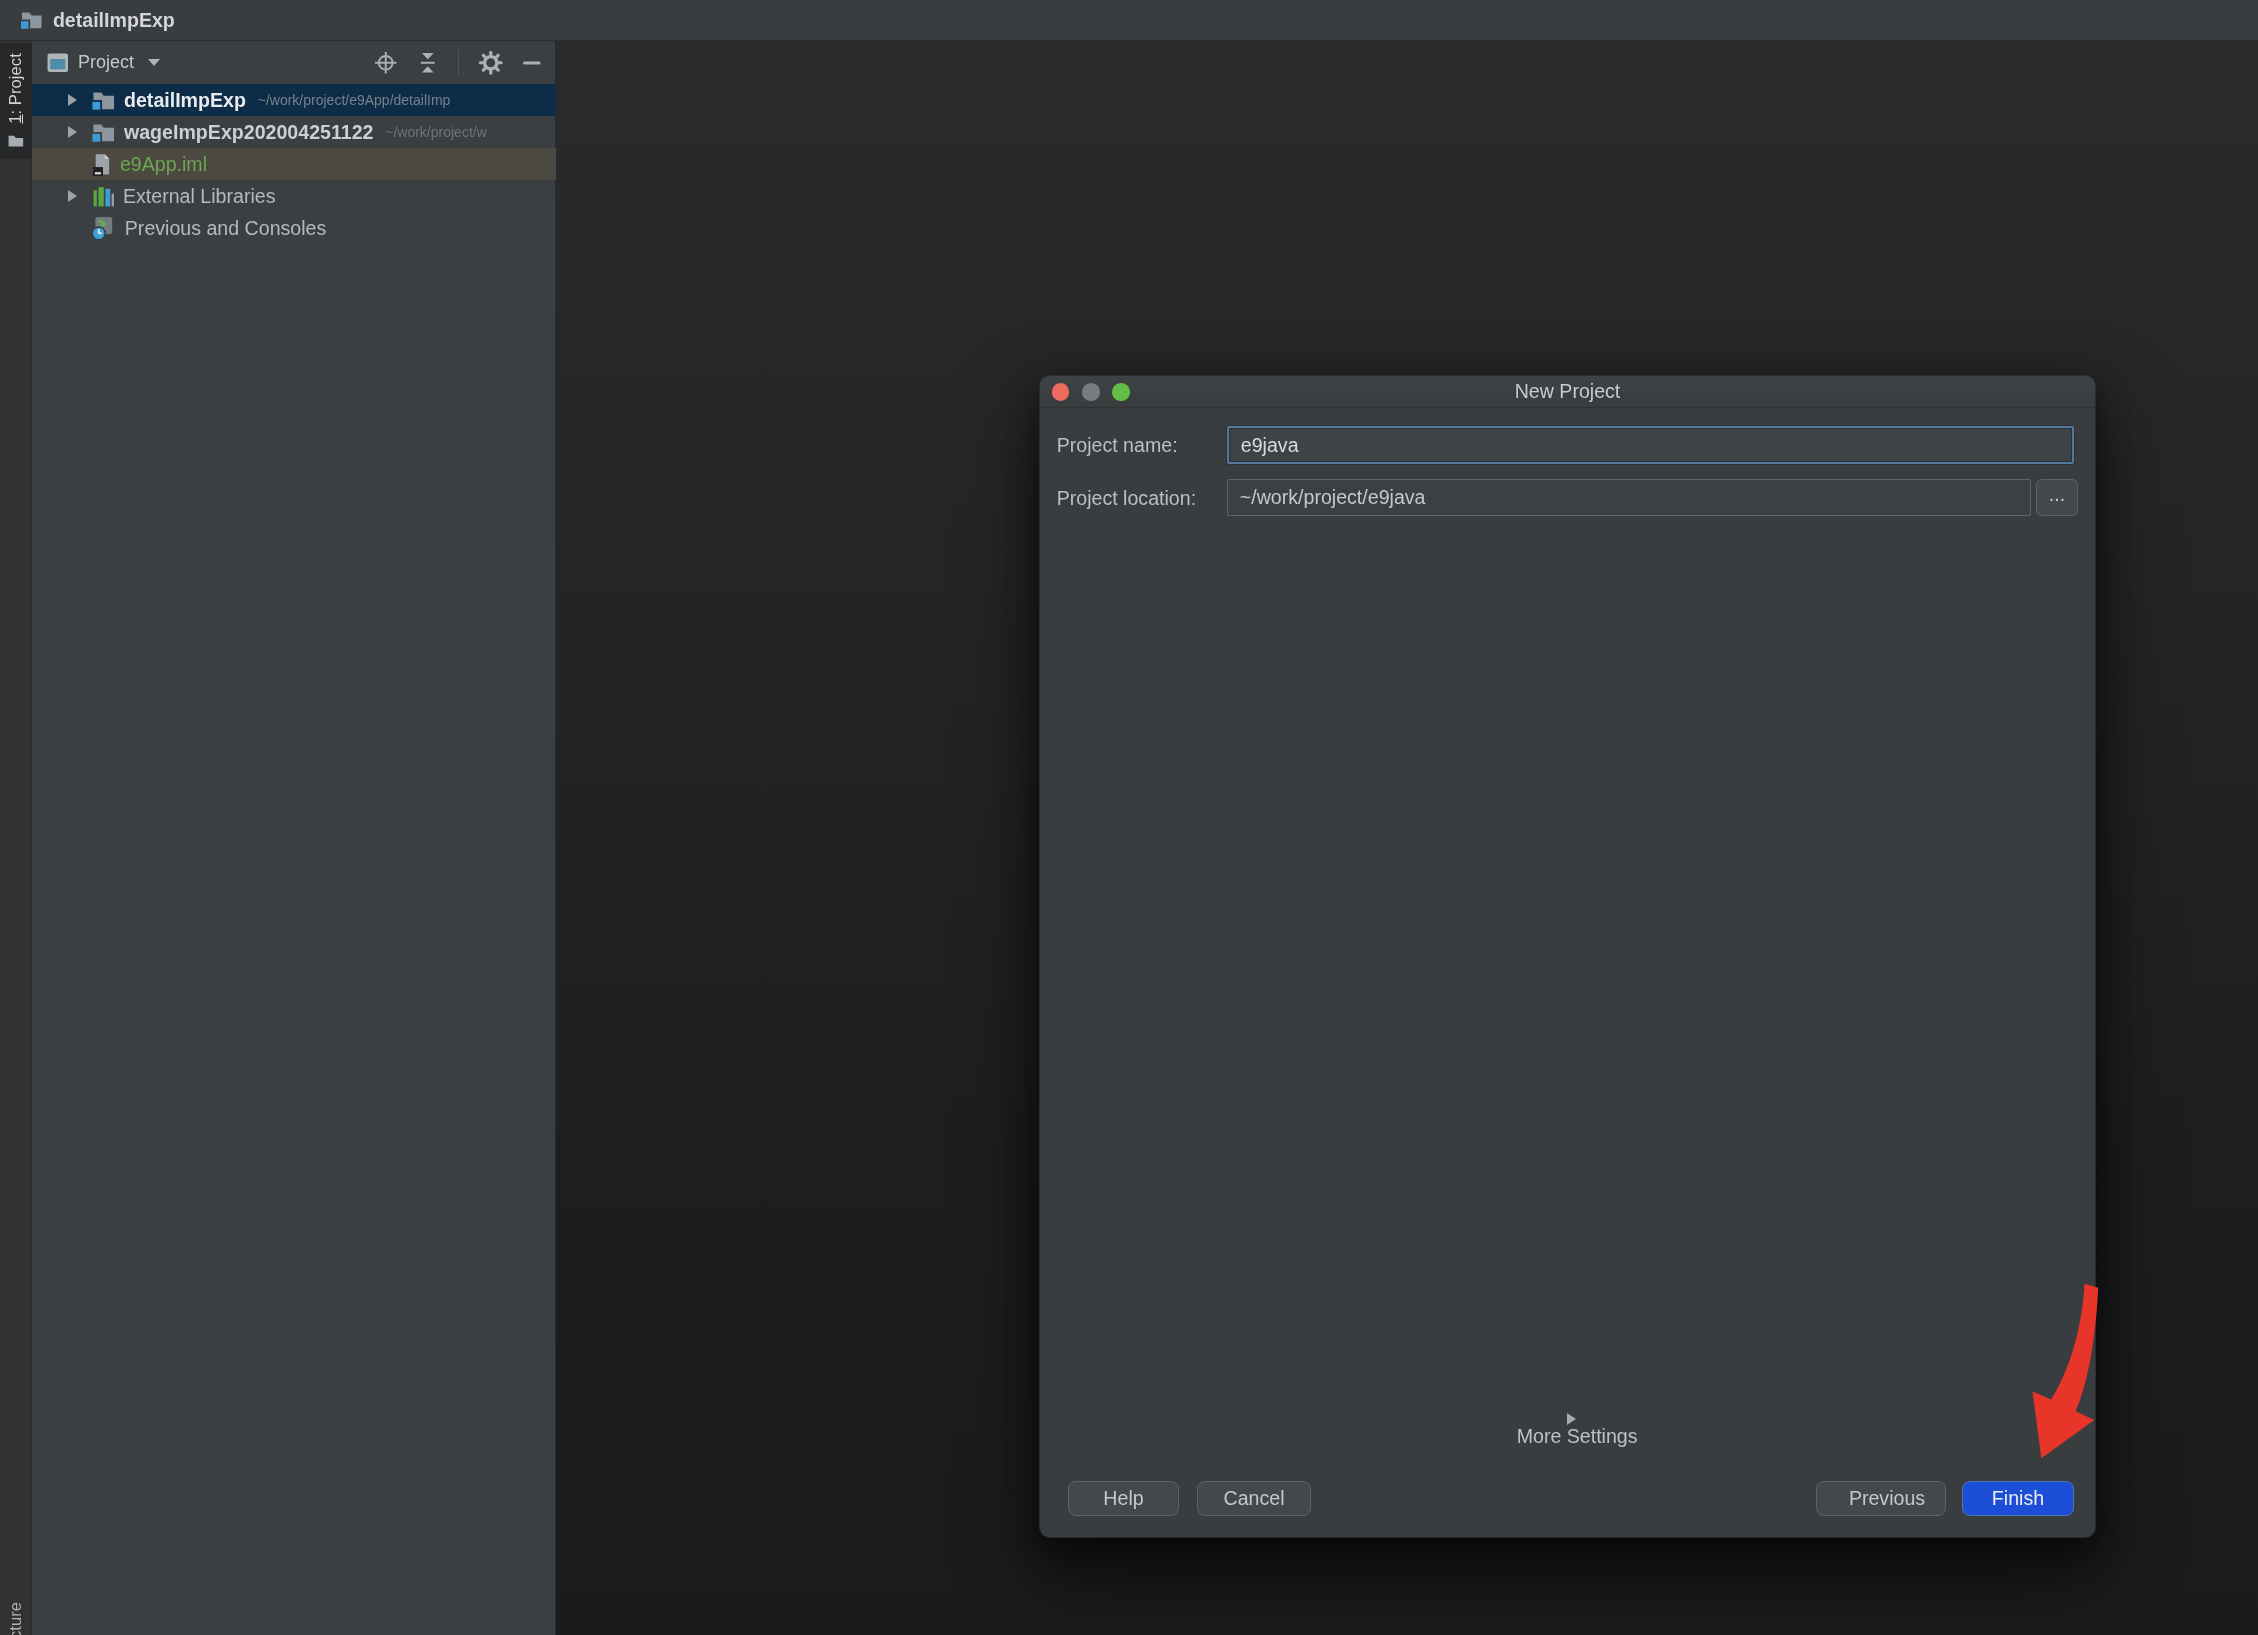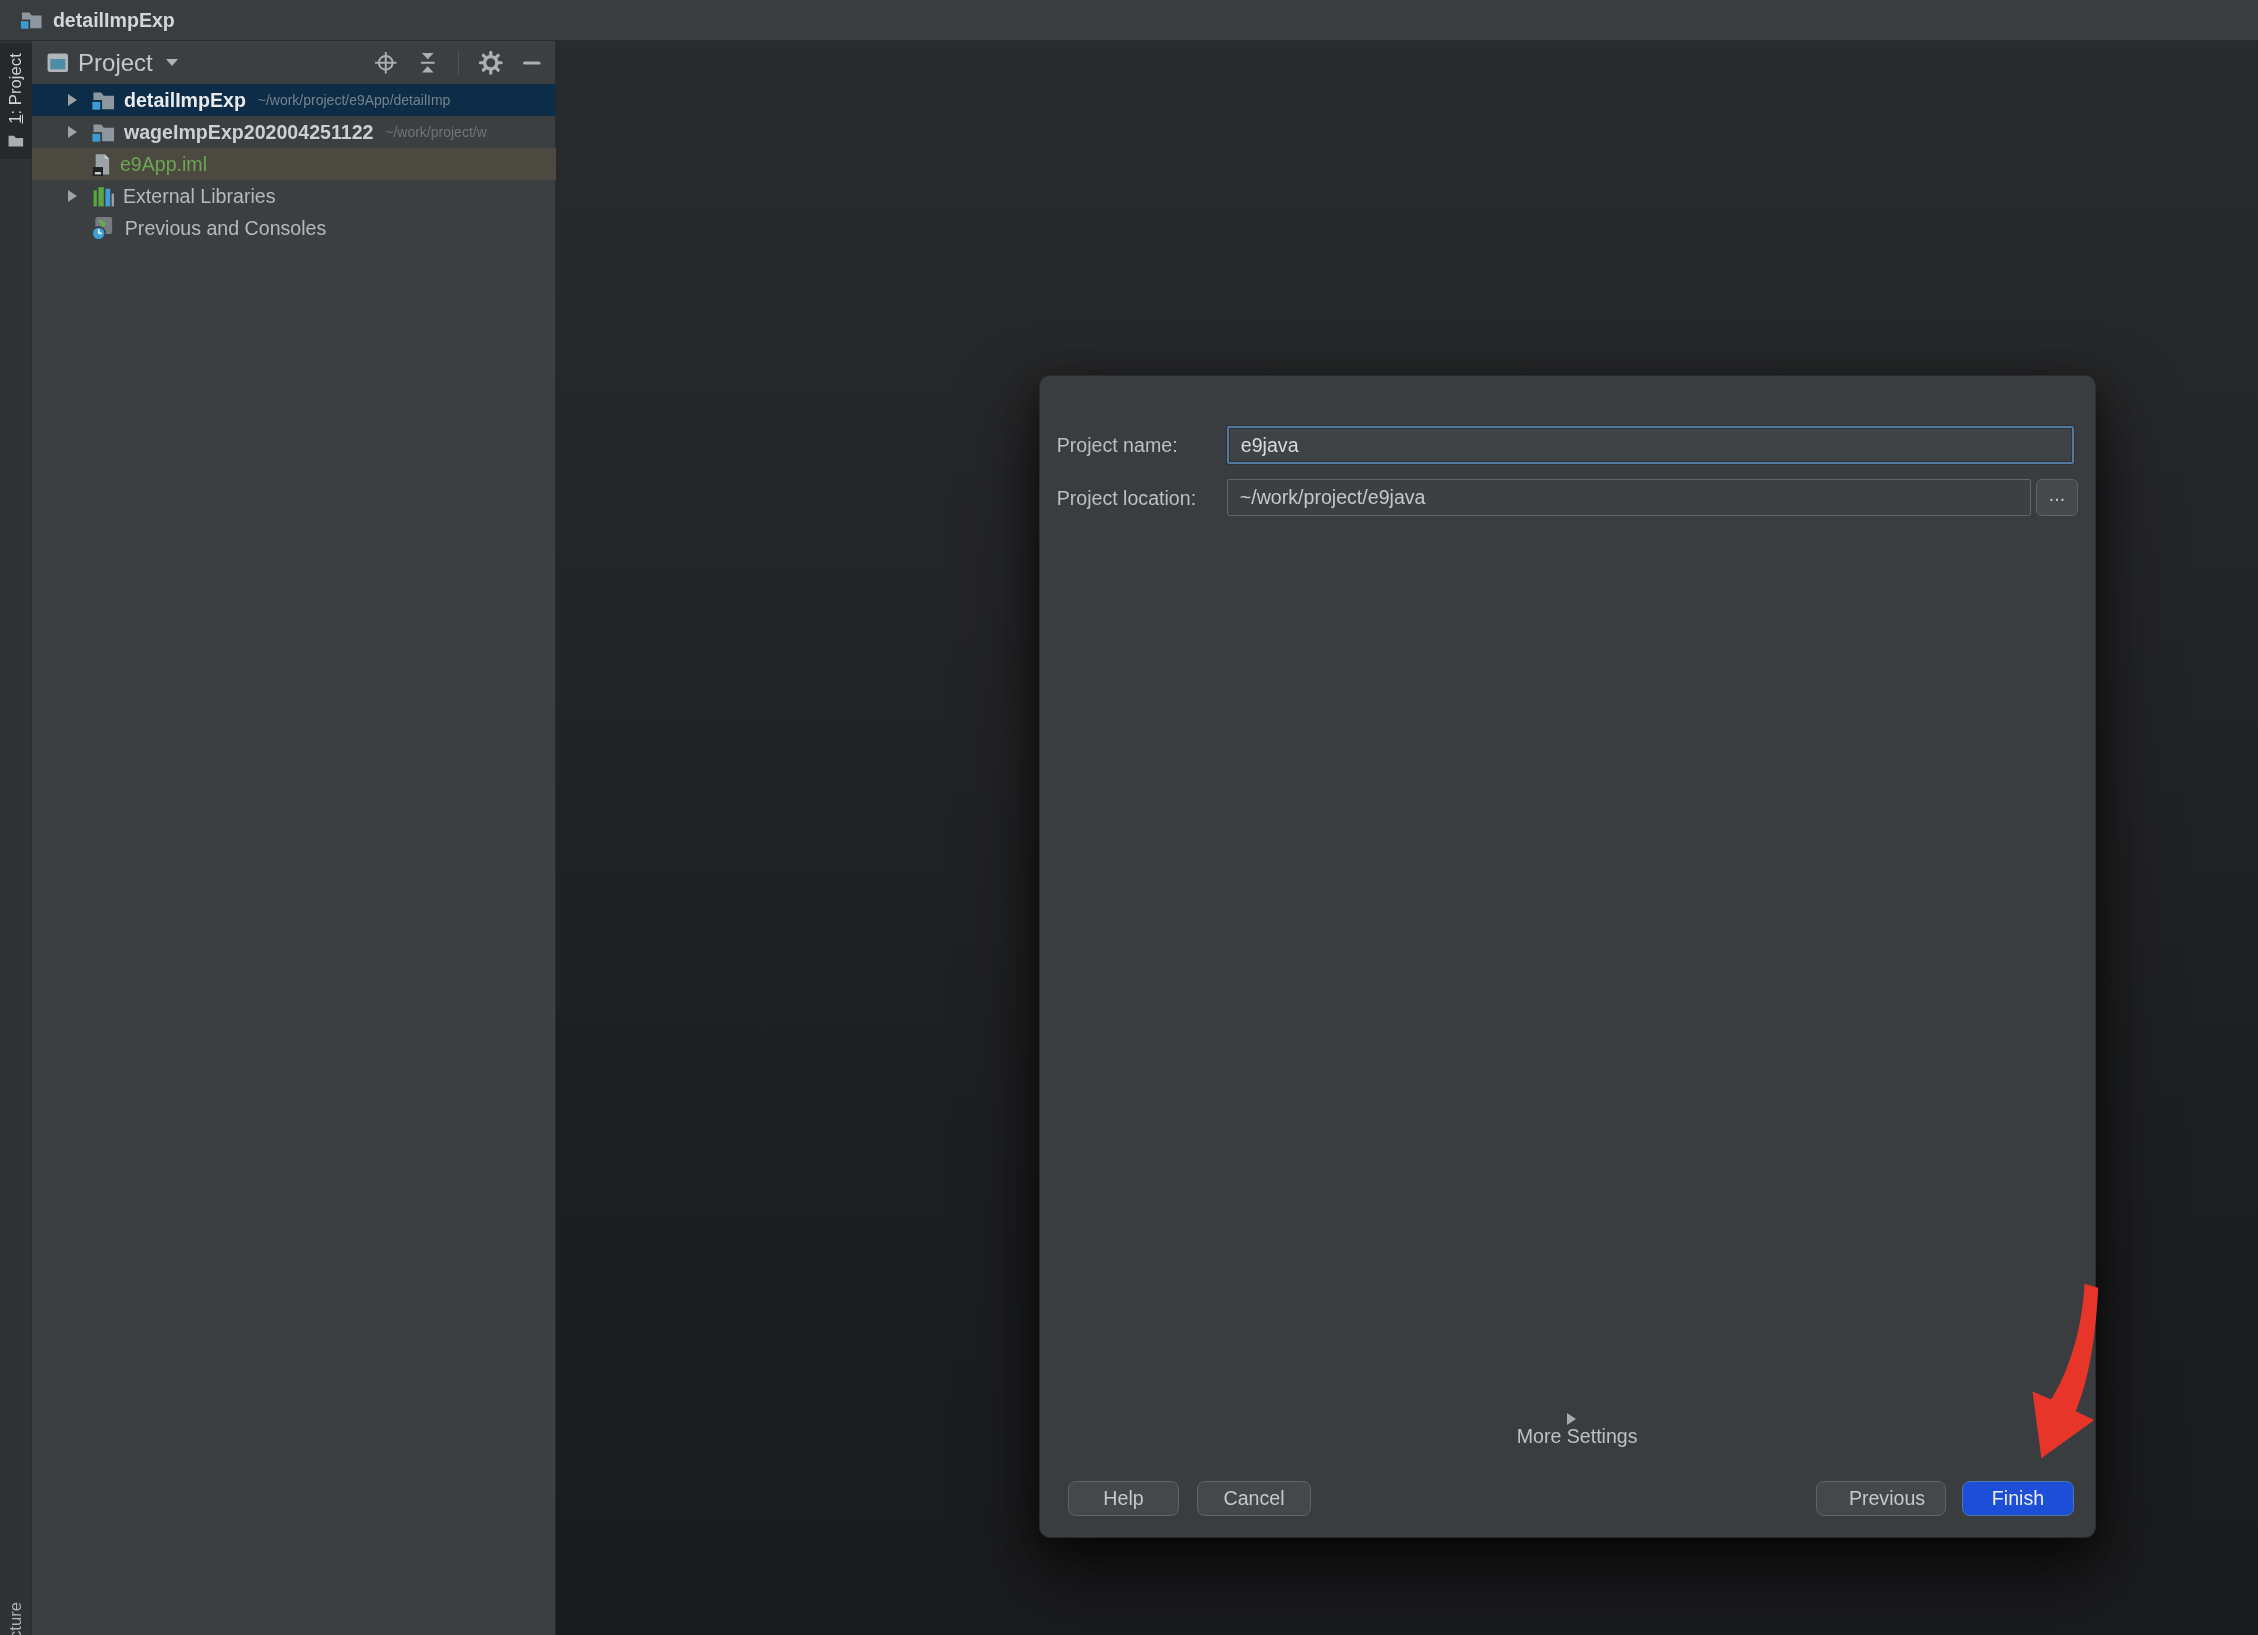--- a/index.html
+++ b/index.html
@@ -20,21 +20,21 @@
   .vtool-inner .counter-rot { transform:rotate(90deg); display:flex; }
   #vtool-project { top:43px; height:116px; }
   #vtool-project .vtool-inner { width:116px; transform:rotate(-90deg) translateX(-116px); padding-left:9.8px; }
   #vtool-structure { top:1598px; height:118px; }
   #vtool-structure .vtool-inner { width:118px; transform:rotate(-90deg) translateX(-118px); justify-content:flex-end; padding-right:3.9px; }
   #vtool-structure .vlabel { color:#b2b5b7; }
 
   
   .project-panel { position:absolute; left:32px; top:41px; width:524px; height:1595px; background:#3c3f41; border-right:1px solid #2b2c2e; }
   .panel-header { height:43px; display:flex; align-items:center; padding:0 13.7px 0 14.7px; gap:9.8px; }
-  .panel-header .ph-title { color:#c5c7c9; font-size:24px; }
+  .panel-header .ph-title { color:#c5c7c9; font-size:18px; }
   .caret-down { width:0; height:0; border-left:6.9px solid transparent; border-right:6.9px solid transparent; border-top:7.8px solid #b0b3b5; margin-left:3.9px; }
   .ph-spacer { flex:1; }
   .ph-icons { display:flex; align-items:center; gap:18.6px; }
   .ph-sep { width:1px; height:25.5px; background:#515456; }
   .icon-btn { display:flex; align-items:center; justify-content:center; cursor:default; }
 
   .tree { position:absolute; left:0; top:43px; width:524px; }
   .tree-row { height:32px; display:flex; align-items:center; white-space:nowrap; overflow:hidden; width:524px; }
   .tree-row.selected { background:#0d2c47; }
   .tree-row.highlighted { background:#4c4940; }
@@ -223,20 +223,28 @@
           <line x1="6" y1="15.5" x2="8.8" y2="15.5" stroke="#eef2f4" stroke-width="1.6"></line>
         </svg>
       </span>
       <span class="tw-label">Previous and Consoles</span>
     </div>
 
   </div>
 </section>
 
 <div class="dialog">
+  <div class="dlg-titlebar">
+    <span class="lights">
+      <span class="light red"></span>
+      <span class="light gray"></span>
+      <span class="light green"></span>
+    </span>
+    <span class="dlg-title">New Project</span>
+  </div>
 
   <label class="fld-label" style="top:50px;">Project name:</label>
   <input class="inp" id="name-input" type="text" value="e9java" style="">
 
   <label class="fld-label" style="top:103px;">Project location:</label>
   <input class="inp" id="location-input" type="text" value="~/work/project/e9java" style="">
   <button class="browse-btn">...</button>
 
   <div class="more-settings">
     <span class="ms-arrow"></span>

